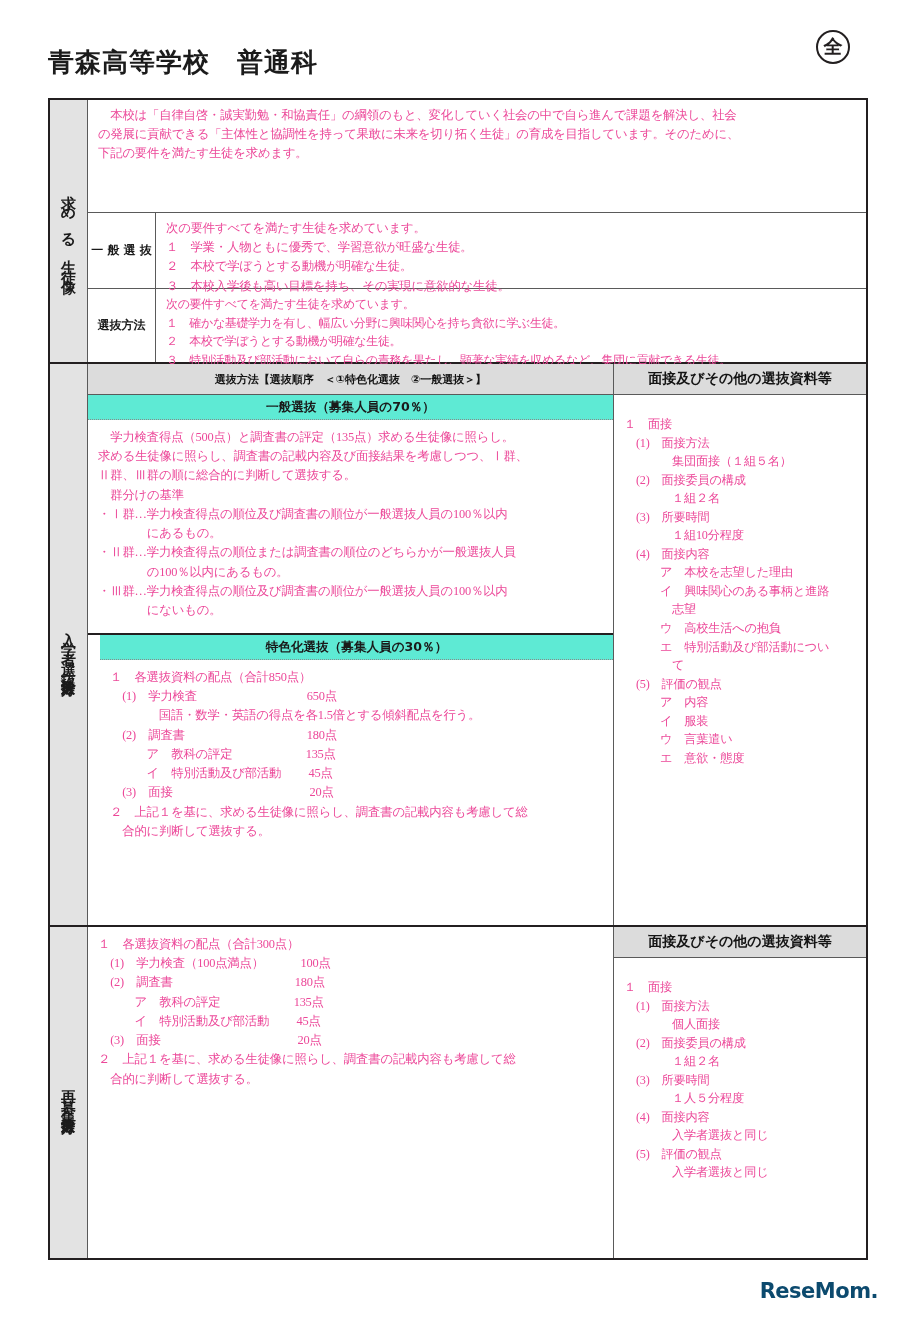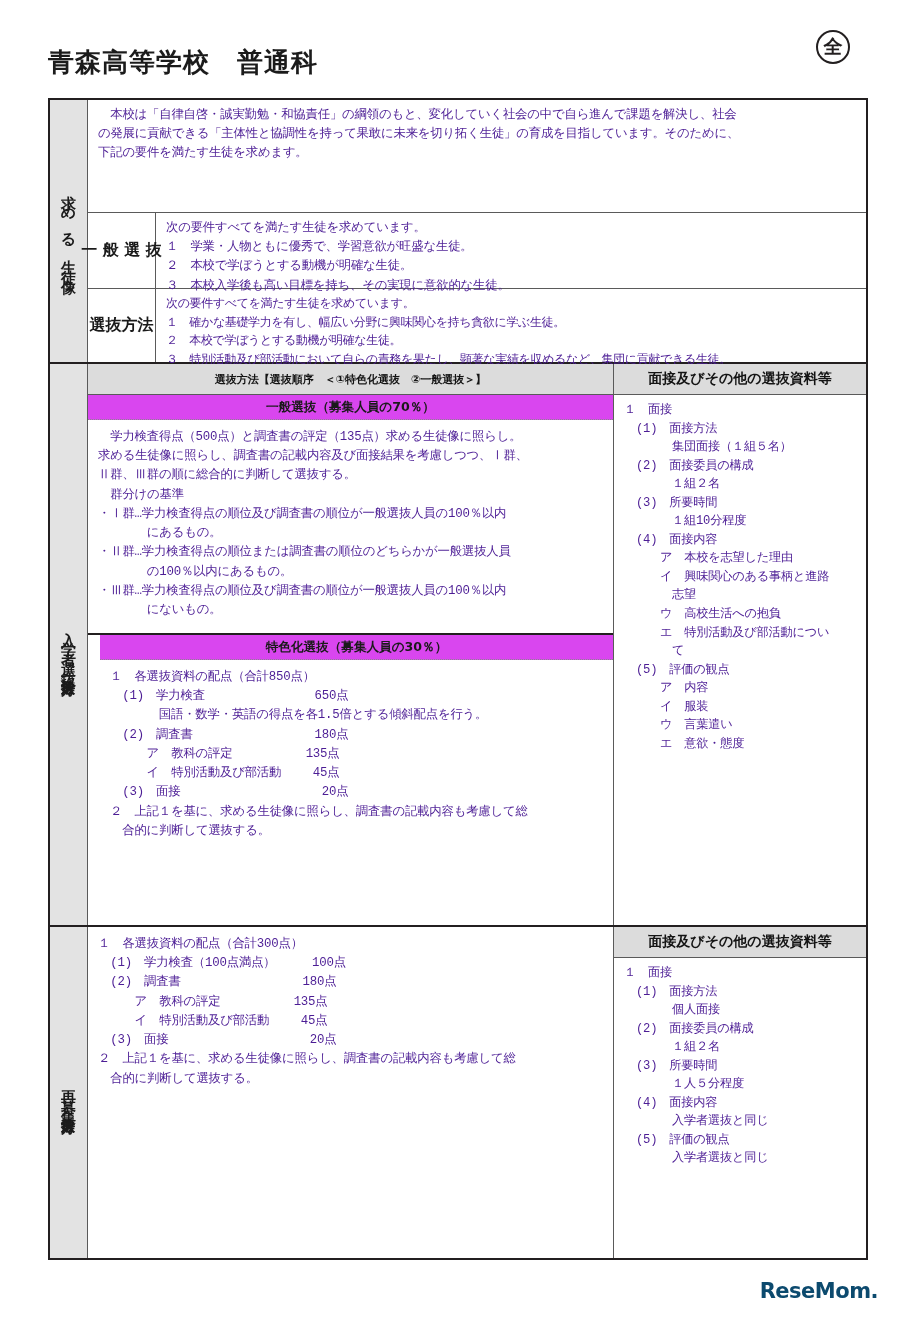--- a/index.html
+++ b/index.html
@@ -73,37 +73,37 @@
   .body{flex:1;min-width:0;}
 
   
   .row{display:flex;}
   .row + .row{border-top:1px solid #5a5a5a;}
   .subhead{
     width:68px;flex:0 0 68px;
     border-right:1px solid #5a5a5a;
     display:flex;align-items:center;justify-content:center;
     font-family:"DejaVu Sans","Liberation Sans",sans-serif;
-    font-weight:bold;font-size:16px;
+    font-weight:bold;font-size:12px;
     box-sizing:border-box;
     white-space:pre;
     text-align:center;
     line-height:1.3;
   }
   .cell{
     flex:1;min-width:0;
     padding:6px 8px 6px 10px;
     box-sizing:border-box;
   }
   .jtext{
-    font-family:Liberation Mono, monospace;
+    font-family:Liberation Serif, serif;
     font-size:12.4px;
     line-height:1.55;
     white-space:pre-wrap;
-    color:#4c1d95;
+    color:#ec4899;
     letter-spacing:-0.2px;
   }
   .jtext.sm{font-size:12px;letter-spacing:-0.35px;}
 
   .r1{height:112px;}
   .r2{height:75px;}
   .r3{height:73px;}
 
   
   .cols{display:flex;}
@@ -117,31 +117,31 @@
     display:flex;align-items:center;justify-content:center;
     font-family:"DejaVu Sans","Liberation Sans",sans-serif;
     font-weight:bold;font-size:11px;
     white-space:pre;
     color:#141414;
   }
   .colhead.small{font-size:14px;}
   .colhead.spaced{letter-spacing:4px;}
 
   .banner{
-    background:#d946ef;
+    background:#5eead4;
     border-bottom:1px dotted #8a8a8a;
     height:24px;
     display:flex;align-items:center;justify-content:center;
     font-family:"DejaVu Sans","Liberation Sans",sans-serif;
     font-weight:bold;font-size:12.6px;
     white-space:pre;
   }
   .pane{padding:8px 6px 8px 10px;box-sizing:border-box;}
   .subblock{border-top:2px solid #231f20;padding-left:12px;}
-  .rightpane{padding:6px 6px 6px 10px;box-sizing:border-box;}
+  .rightpane{padding:20px 6px 6px 10px;box-sizing:border-box;}
   .rightpane .jtext{font-size:12.2px;line-height:1.52;}
 
   .s2-left-a{height:238px;}
   .s2-left-b{height:262px;}
   .s2-right{height:530px;}
   .s3-left{height:300px;}
   .s3-right{height:300px;}
 
   .footer{
     position:absolute;right:38px;bottom:22px;

